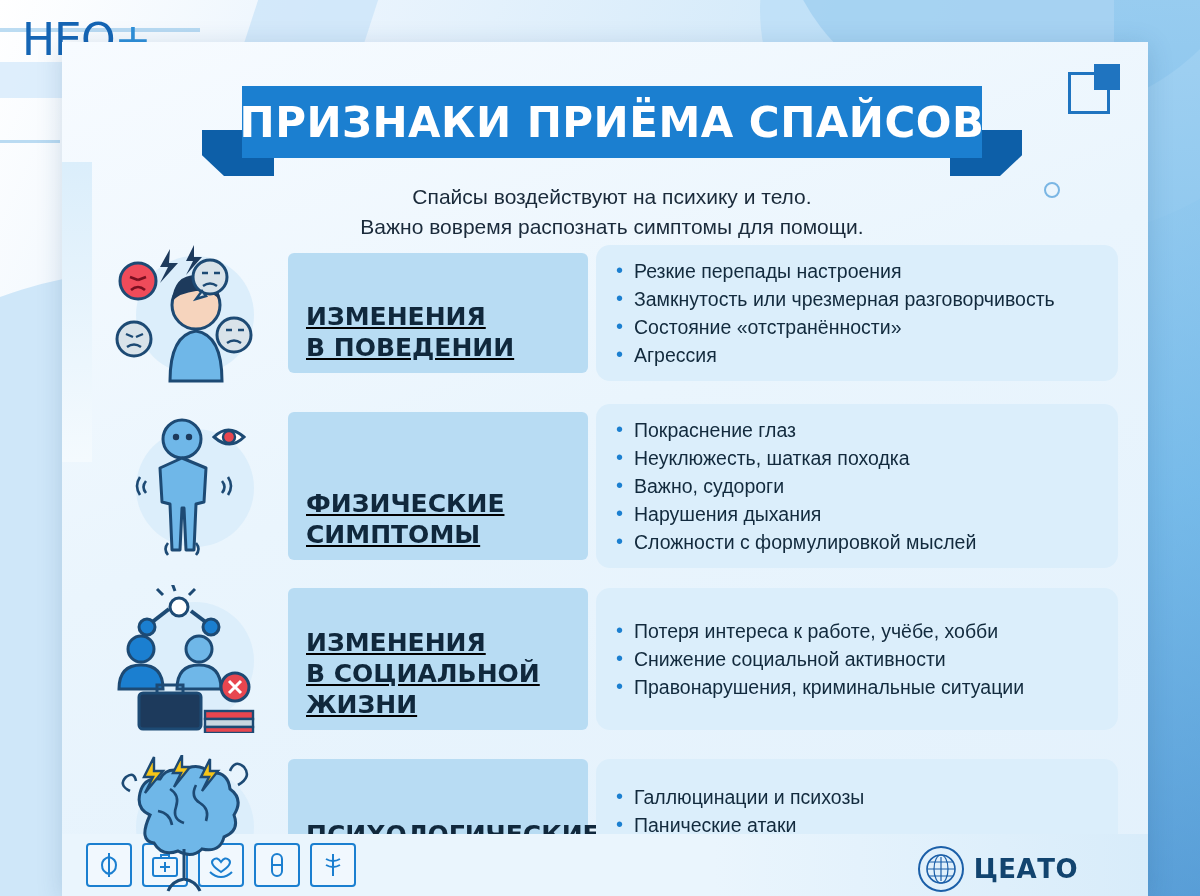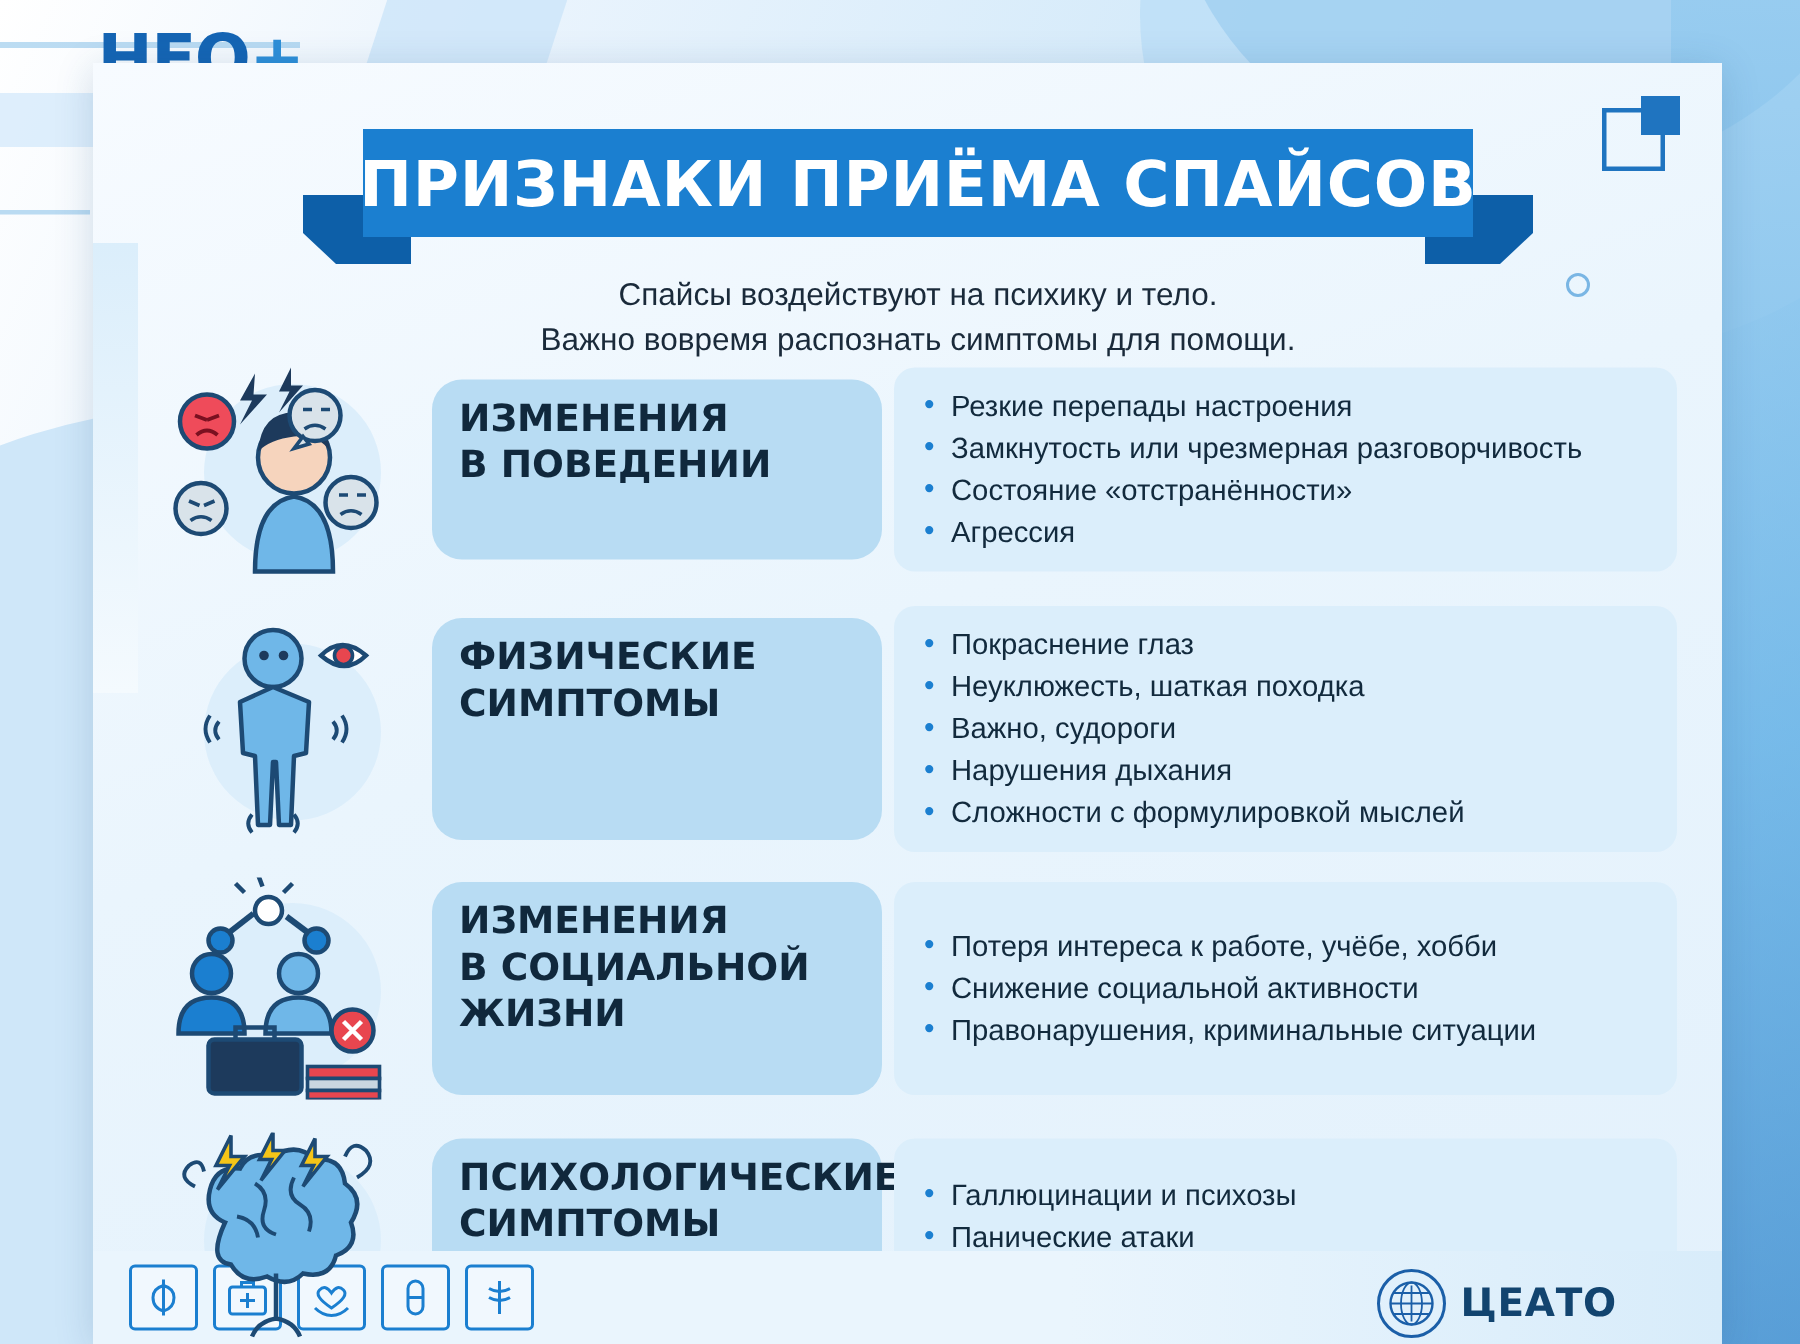--- a/index.html
+++ b/index.html
@@ -66,24 +66,23 @@
     transform: skewX(-18deg);
     opacity: .9;
   }
   .bg-line {
     position:absolute; background: #8fc4ea; opacity:.6;
   }
 
   
   .logo {
     position: absolute; left: 22px; top: 14px;
-    font-size: 44px; font-weight: 700; letter-spacing: -1px;
+    font-size: 44px; font-weight: 400; letter-spacing: -1px;
     color: #1565b4;
     font-family: "DejaVu Sans", sans-serif;
-    margin-left: 43px;
   }
   .logo .plus { color: #2e8fd8; }
   .logo-bar {
     position:absolute; left: 0px; top: 62px; width: 230px; height: 36px;
     background: #d6eafb; opacity:.8;
   }
   .logo-cross {
     position:absolute; left: 96px; top: 96px; width: 26px; height: 26px;
   }
   .logo-cross:before, .logo-cross:after {
@@ -150,24 +149,25 @@
 
   
   .rows { position:absolute; left: 30px; top: 196px; width: 1026px; }
   .row { position: relative; display:flex; align-items:center; margin-bottom: 16px; }
   .icon-cell {
     width: 196px; height: 150px; position:relative; flex: 0 0 196px;
     display:flex; align-items:center; justify-content:center;
   }
   .label-cell {
     width: 300px; flex: 0 0 300px;
-    background:#b8dcf3; border-radius: 20px;
+    background:#b8dcf3; border-radius: 6px;
     min-height: 120px;
-    display:flex; align-items:flex-start;
+    display:flex; align-items:flex-end;
     padding: 10px 18px;
+    text-decoration: underline;
   }
   .label-text {
     font-size: 25px; font-weight: 800; color:#10283c; line-height: 31px;
     font-family: "DejaVu Sans", sans-serif;
     text-transform: uppercase;
     white-space: pre-line;
   }
   .list-cell {
     flex: 1 1 auto; margin-left: 8px;
     background: #dbeefb; border-radius: 14px;

